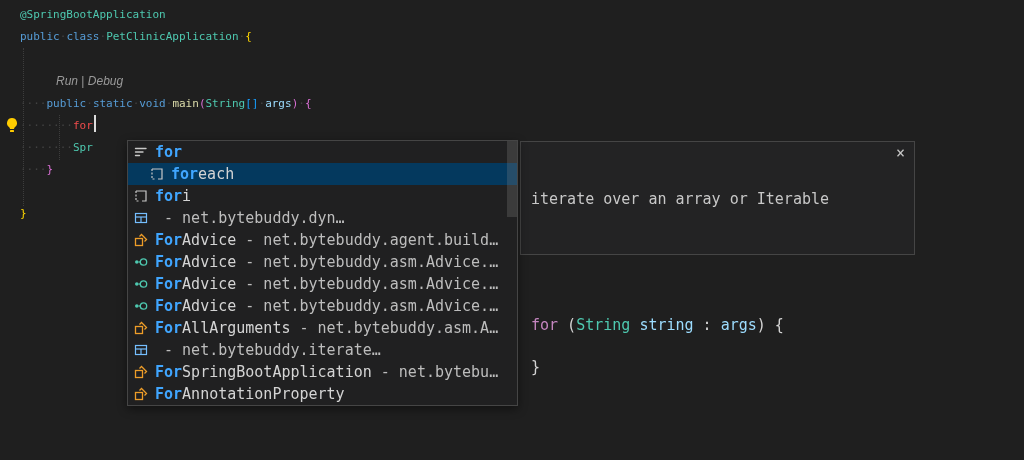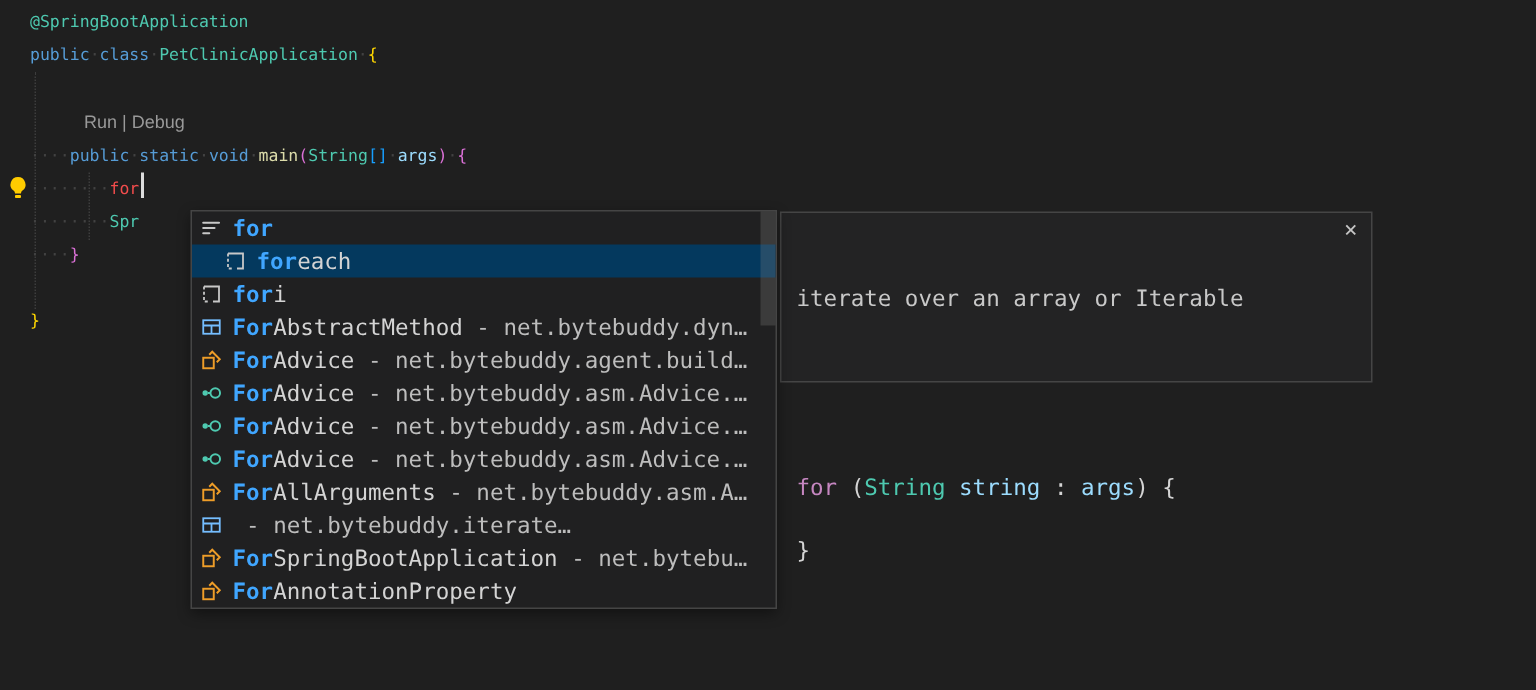--- a/index.html
+++ b/index.html
@@ -11,21 +11,21 @@
     overflow:hidden;
   }
 
   
   .code-area { position:absolute; left:20px; top:4px; cursor:text; }
   .code-line { height:22px; line-height:22px; font-size:11px; white-space:pre; }
   .code-lens {
     height:23px; line-height:23px; font-size:12px; padding-left:36px;
     color:var(--codelens); font-family:"Liberation Sans",sans-serif; white-space:pre;
   }
-  .lens-link { cursor:pointer; }
+  .lens-link { cursor:pointer;font-style:italic; }
   .tk-annotation { color:var(--annotation); }
   .tk-kw   { color:var(--keyword); }
   .tk-type { color:var(--type); }
   .tk-fn   { color:var(--function); }
   .tk-var  { color:var(--variable); }
   .tk-kwp  { color:var(--keyword-control); }
   .tk-b1   { color:var(--bracket-level1); }
   .tk-b2   { color:var(--bracket-level2); }
   .tk-b3   { color:var(--bracket-level3); }
   .tk-err  { color:var(--typed-error); }
@@ -114,21 +114,21 @@
       <div class="suggest-row"><span class="s-icon"><svg viewBox="0 0 16 16" width="16" height="16">
             <path d="M3 3 h10 v10 h-4" fill="none" stroke="#C8C8C8" stroke-width="1.2"></path>
             <path d="M3 3 v10 h4" fill="none" stroke="#C8C8C8" stroke-width="1.2" stroke-dasharray="2 1.5"></path>
           </svg></span><span class="s-label"><span class="s-match">for</span><span>i</span></span></div>
       <div class="suggest-row"><span class="s-icon"><svg viewBox="0 0 16 16" width="16" height="16">
             <g fill="none" stroke="#75BEFF" stroke-width="1.2">
               <rect x="2.5" y="3.5" width="11" height="9"></rect>
               <line x1="2.5" y1="7" x2="13.5" y2="7"></line>
               <line x1="8" y1="7" x2="8" y2="12.5"></line>
             </g>
-          </svg></span><span class="s-label"><span class="s-match">For</span><span>AbstractMethod</span></span><span class="s-detail"> - net.bytebuddy.dyn…</span></div>
+          </svg></span><span class="s-detail"> - net.bytebuddy.dyn…</span></div>
       <div class="suggest-row"><span class="s-icon"><svg viewBox="0 0 16 16" width="16" height="16">
             <g fill="none" stroke="#EE9D28" stroke-width="1.3">
               <rect x="2.5" y="6.5" width="7" height="7"></rect>
               <path d="M6.5 4.5 8.5 2.5 13.5 7.5 11.5 9.5"></path>
             </g>
           </svg></span><span class="s-label"><span class="s-match">For</span><span>Advice</span></span><span class="s-detail"> - net.bytebuddy.agent.build…</span></div>
       <div class="suggest-row"><span class="s-icon"><svg viewBox="0 0 16 16" width="16" height="16">
             <circle cx="10.5" cy="8" r="3.2" fill="none" stroke="#4EC9B0" stroke-width="1.3"></circle>
             <circle cx="3.8" cy="8" r="1.8" fill="#4EC9B0"></circle>
             <line x1="5.6" y1="8" x2="7.3" y2="8" stroke="#4EC9B0" stroke-width="1.3"></line>

